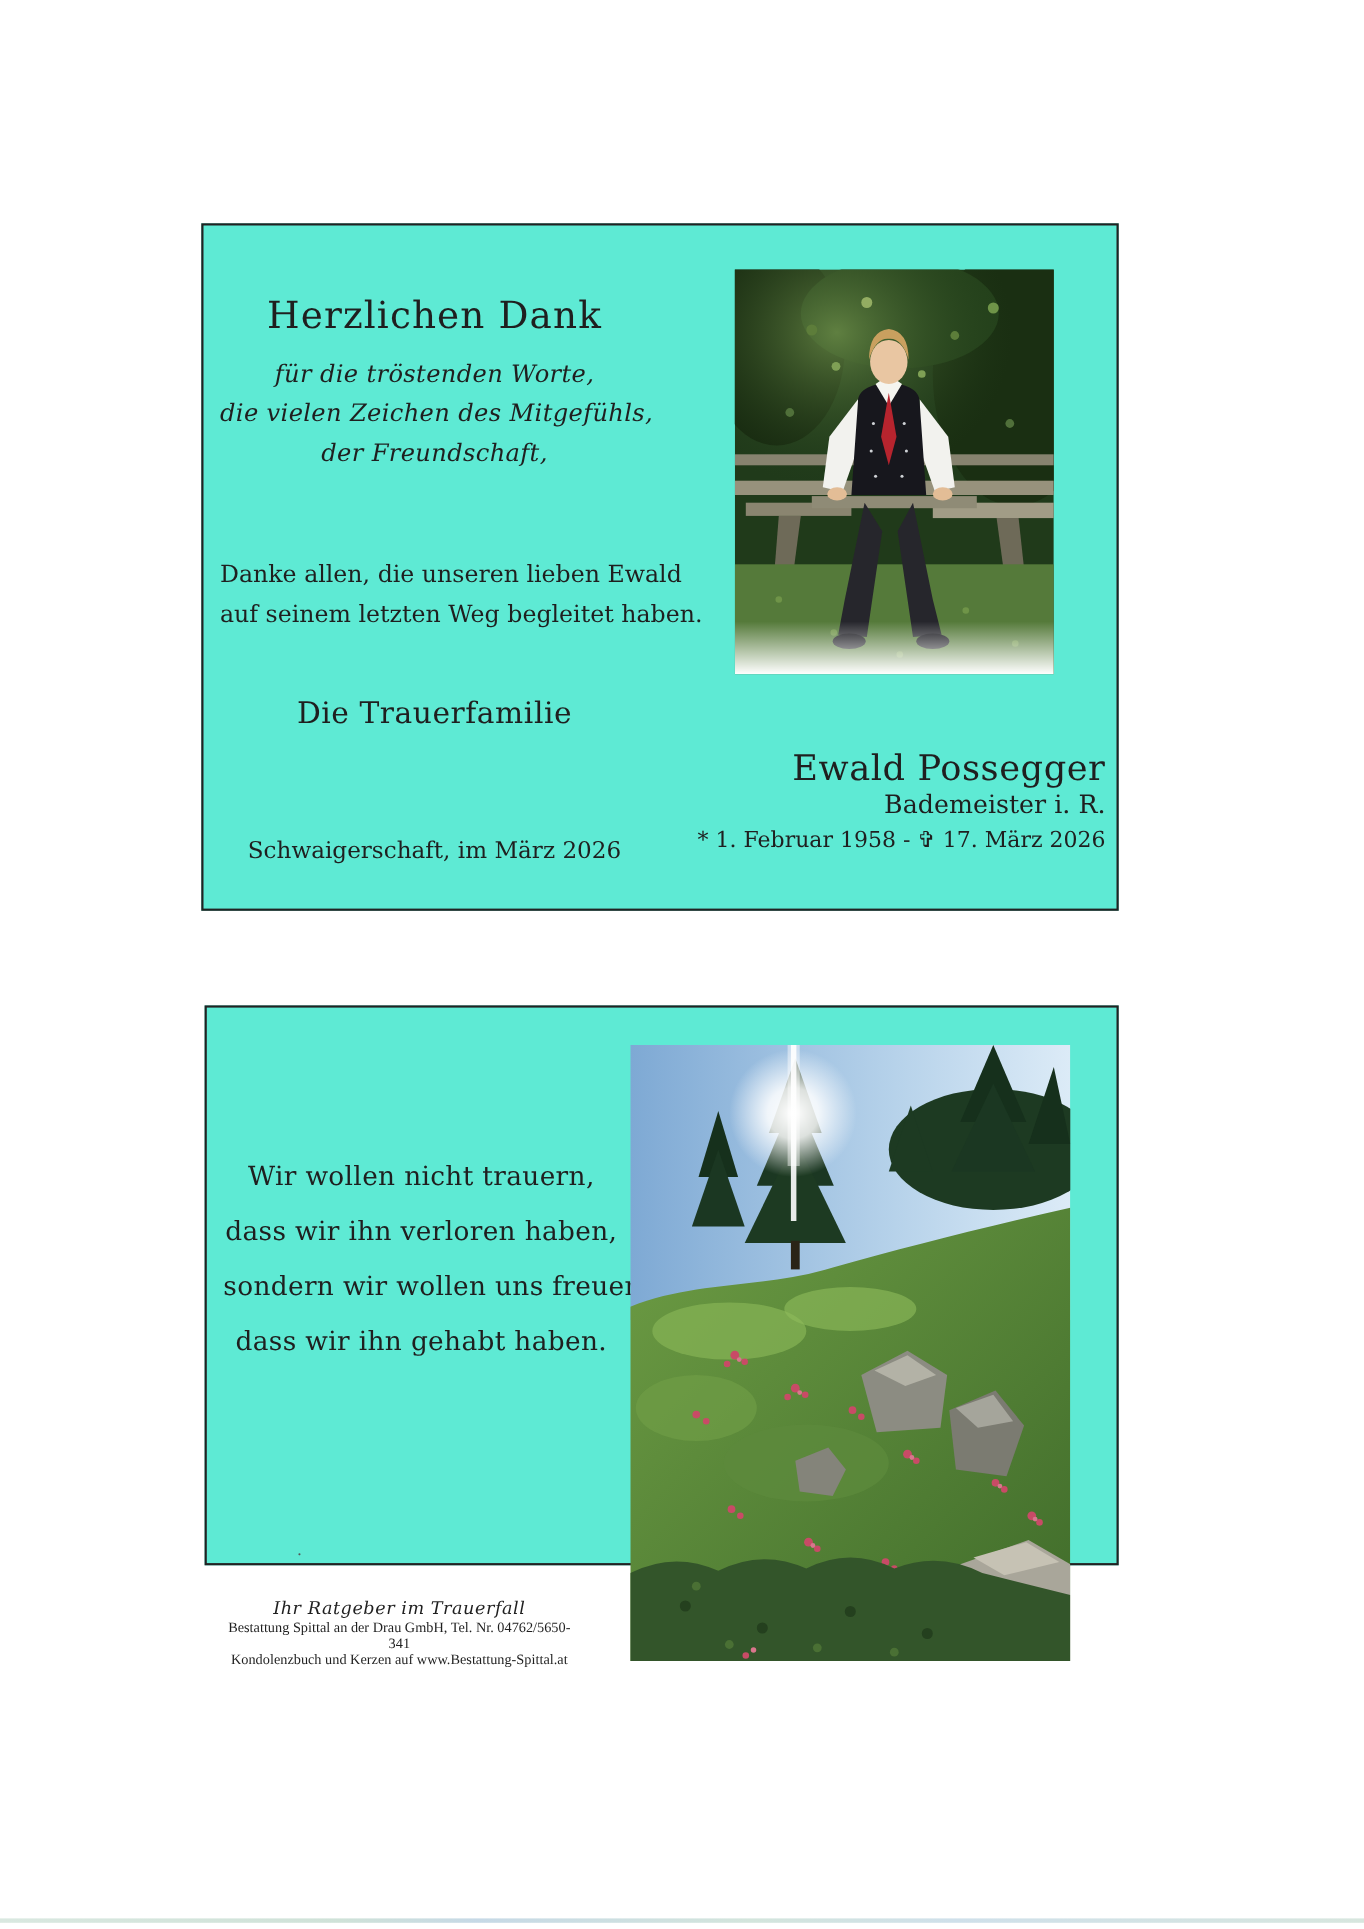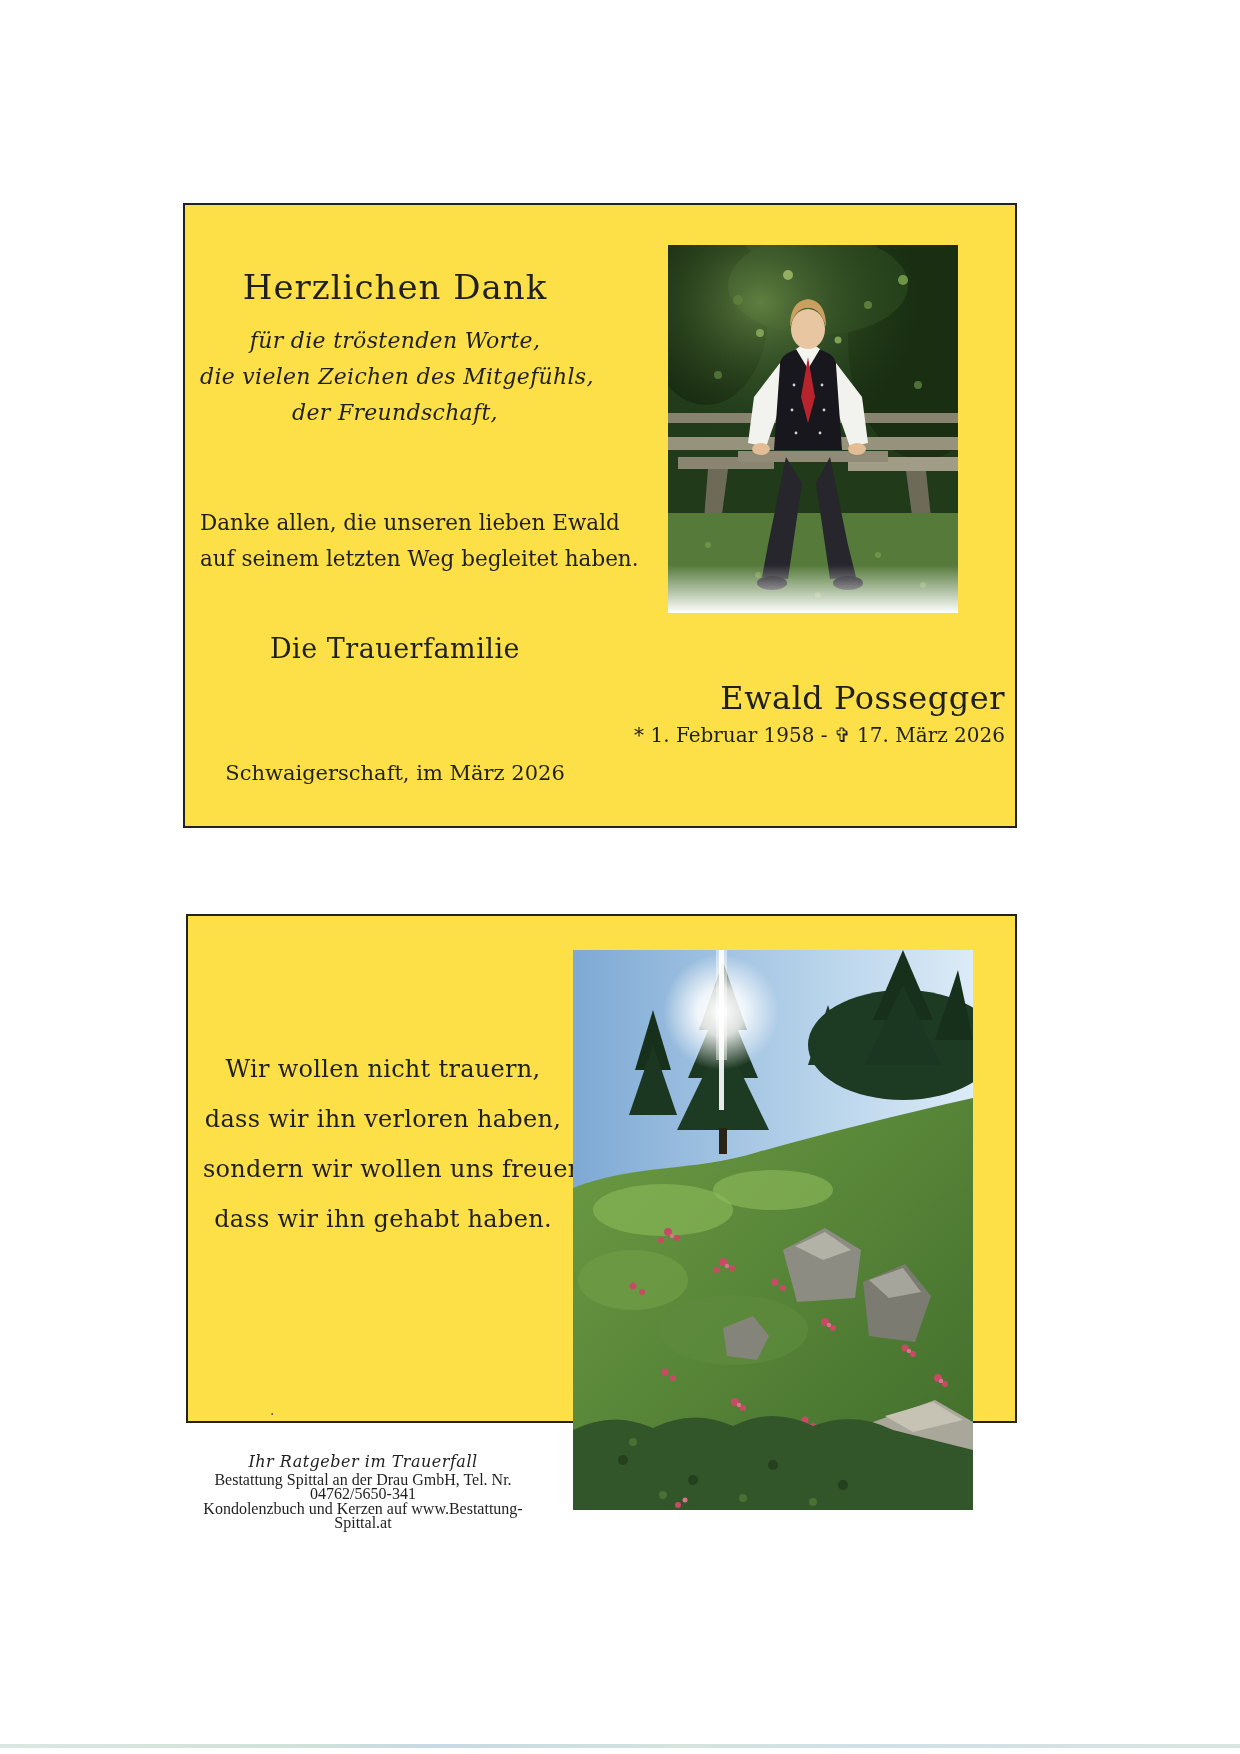--- a/index.html
+++ b/index.html
@@ -1,18 +1,18 @@
 <!DOCTYPE html>
 <html><head>
 <meta charset="utf-8">
 <style>
   html,body{margin:0;padding:0;background:#ffffff;}
   .page{position:relative;width:1240px;height:1754px;background:#ffffff;overflow:hidden;
         font-family:"DejaVu Serif","Liberation Serif",serif;color:#1f1f1f;}
-  .card{position:absolute;border:2px solid #222222;background:#fde047;box-sizing:border-box;}
+  .card{position:absolute;border:2px solid #222222;background:#5eead4;box-sizing:border-box;}
   .card1{left:183px;top:203px;width:834px;height:625px;}
   .card2{left:186px;top:914px;width:831px;height:509px;}
 
   .col-left1{position:absolute;left:15px;top:0;width:390px;text-align:center;}
   .c1-title{position:absolute;left:0;top:62px;width:390px;font-size:34px;font-weight:500;
             letter-spacing:1px;margin:0;}
   .verse{position:absolute;left:0;top:118px;width:390px;font-size:22px;line-height:36px;
          letter-spacing:0.3px;font-style:italic;}
   .verse p,.danke p{margin:0;white-space:nowrap;}
   .danke{position:absolute;left:0;top:300px;width:390px;font-size:21.5px;line-height:36px;}
@@ -31,21 +31,21 @@
         font-size:24px;line-height:50px;letter-spacing:0.3px;}
   .poem p{margin:0;white-space:nowrap;}
   .stray-dot{position:absolute;left:82px;top:486px;font-size:14px;color:#555;}
 
   .mountain{position:absolute;left:385px;top:34px;width:400px;height:560px;margin:0;}
   .mountain svg{display:block;width:100%;height:100%;}
 
   .imprint{position:absolute;left:10px;top:536px;width:330px;text-align:center;}
   .imp-script{font-size:16px;font-style:italic;margin:0;letter-spacing:0.5px;
               font-family:"DejaVu Serif",serif;}
-  .imp-small{font-size:16px;margin:2px 0 0 0;line-height:13.5px;
+  .imp-small{font-size:13px;margin:2px 0 0 0;line-height:13.5px;
              font-family:"Liberation Serif",serif;}
 
   .scan-line{position:absolute;left:0;top:1744px;width:1240px;height:4px;
              background:linear-gradient(to right,#d9e8e0 0%,#cfe2d8 25%,#c6d9e6 35%,
                         #d3e5dc 55%,#cfe0ea 70%,#d7e6de 100%);}
 </style>
 </head>
 <body>
 
 <div class="page">
@@ -133,20 +133,21 @@
         <ellipse cx="189" cy="204" rx="9" ry="6" fill="#e3bd96"></ellipse>
         <ellipse cx="140" cy="84" rx="17" ry="20" fill="#e9c6a2"></ellipse>
         <path d="M122,82 Q122,56 140,54 Q158,56 158,82 Q152,62 140,63 Q128,62 122,82 Z" fill="#c9a05f"></path>
 
         <rect y="320" width="290" height="48" fill="url(#pfade)"></rect>
       </svg>
     </figure>
 
     <div class="deceased">
       <p class="d-name">Ewald Possegger</p>
+      <p class="d-prof">Bademeister i. R.</p>
       <p class="d-dates">* 1. Februar 1958 - ✞ 17. März 2026</p>
     </div>
   </section>
 
   <section class="card card2">
 
     <div class="poem">
       <p>Wir wollen nicht trauern,</p>
       <p>dass wir ihn verloren haben,</p>
       <p>sondern wir wollen uns freuen,</p>

